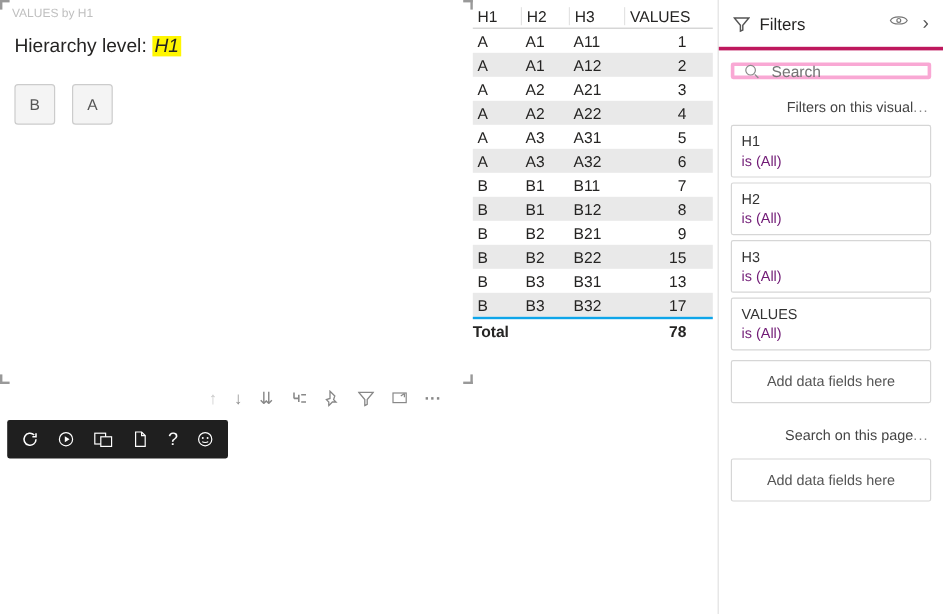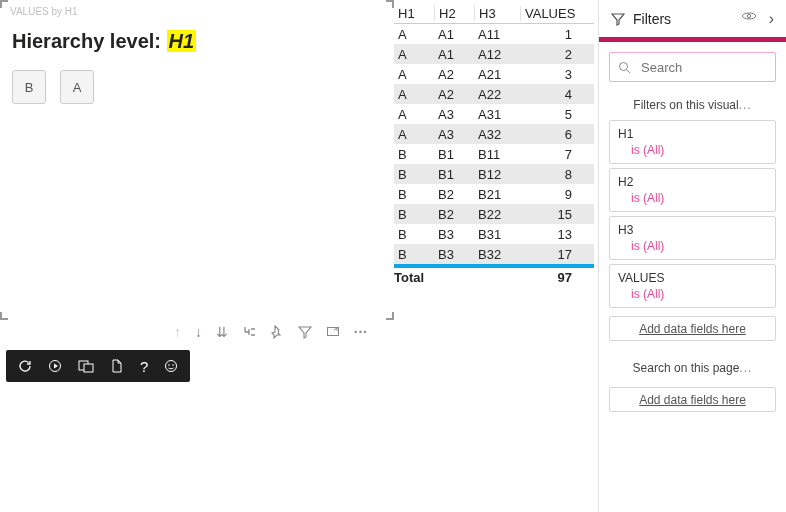--- a/index.html
+++ b/index.html
@@ -32,21 +32,21 @@
   .handle.tl { left: -4px; top: -4px; border-right:none; border-bottom:none; }
   .handle.tr { right:-4px; top: -4px; border-left:none; border-bottom:none; }
   .handle.bl { left: -4px; bottom:-4px; border-right:none; border-top:none; }
   .handle.br { right:-4px; bottom:-4px; border-left:none; border-top:none; }
   .visual-title {
     position: absolute; left: 6px; top: 2px;
     font-size: 10px; color: #bfbfbf;
   }
   .hier-line {
     position: absolute; left: 8px; top: 26px;
-    font-size: 20px; font-weight: 700;
+    font-size: 16px; font-weight: 400;
   }
   .hier-line .em { background: #fff600; font-style: italic; padding: 0 2px; }
   .btn-row {
     position: absolute; left: 8px; top: 66px;
     display: flex; gap: 14px;
   }
   .vbtn {
     width: 34px; height: 34px;
     border: 1px solid #ccc;
     border-radius: 3px;
@@ -79,69 +79,69 @@
     grid-template-columns: 40px 40px 46px 58px;
     align-items: center;
     height: 20px;
   }
   .dt-head { color: #252423; font-weight: 400; border-bottom: 1px solid #ccc; }
   .dt-head > div { border-left: 1px solid #e3e3e3; padding-left: 4px; }
   .dt-head > div:first-child { border-left: none; padding-left: 4px; }
   .dt-row > div { padding-left: 4px; }
   .dt-row.alt { background: #e9e9e9; }
   .dt-row .num, .dt-head .num, .dt-total .num { text-align: right; padding-right: 6px; }
-  .dt-total { font-weight: 700; border-top: 4px solid #0ea5e9; height: 22px; }
+  .dt-total { font-weight: 700; border-top: 2px solid #0ea5e9; height: 22px; }
   
   .filters-panel {
     position: absolute; right: 0; top: 0;
     width: 188px; height: 512px;
     border-left: 1px solid #e1e1e1;
     background: #fff;
     padding: 0 0 0 0;
   }
   .fp-head {
     display: flex; align-items: center; gap: 8px;
     height: 42px; padding: 0 12px;
-    border-bottom: 5px solid #be185d;
+    border-bottom: 3px solid #be185d;
   }
   .fp-head .title { font-size: 14px; flex: 1; }
   .fp-head .right { display:flex; gap:12px; color:#666; }
   .fp-search {
     margin: 10px 10px;
-    height: 30px;
-    border: 1px solid #f9a8d4;
+    height: 14px;
+    border: 3px solid #f9a8d4;
     border-radius: 2px;
     display: flex; align-items: center; gap: 8px;
     padding: 0 8px; color: #666;
   }
   .fp-search input {
     border: none; outline: none; flex:1; font-size: 13px; color:#333; background:transparent;
   }
   .fp-section-h {
-    display: flex; align-items: center; justify-content: center;
+    display: flex; align-items: center; justify-content: flex-end;
     font-size: 12px; color: #444;
     padding: 6px 12px 4px;
   }
   .fp-section-h .dots { color:#888; letter-spacing:1px; }
   .filter-card {
     margin: 4px 10px;
     border: 1px solid #d6d6d6;
     border-radius: 2px;
     padding: 6px 8px;
     font-size: 12px;
   }
   .filter-card .f-name { color:#333; }
-  .filter-card .f-cond { color:#ec4899; margin-top: 2px; margin-left: 13px; }
+  .filter-card .f-cond { color:#701a75; margin-top: 2px; }
   .add-fields {
     margin: 8px 10px 14px;
     border: 1px solid #d6d6d6;
     border-radius: 2px;
-    height: 25px;
+    height: 36px;
     display:flex; align-items:center; justify-content:center;
-    color:#555; font-size: 12px; text-decoration: underline;
+    color:#555; font-size: 12px;
   }
   svg { display:block; }
 </style>
 </head>
 <body>
 
 <div class="canvas">
 
   <div class="visual">
     <span class="handle tl"></span>
@@ -299,21 +299,21 @@
           <div>B</div>
           <div>B3</div>
           <div>B32</div>
           <div class="num">17</div>
         </div>
       </div>
     <div class="dt-total">
       <div>Total</div>
       <div></div>
         <div></div>
-      <div class="num">97</div>
+      <div class="num">78</div>
     </div>
   </div>
 
   <div class="filters-panel">
     <div class="fp-head">
       <span>
         <svg width="14" height="14" viewBox="0 0 14 14">
             <path d="M1 2h12l-5 6v4l-2 1v-5z" stroke="#555" stroke-width="1.2" fill="none"></path>
           </svg>
       </span>

